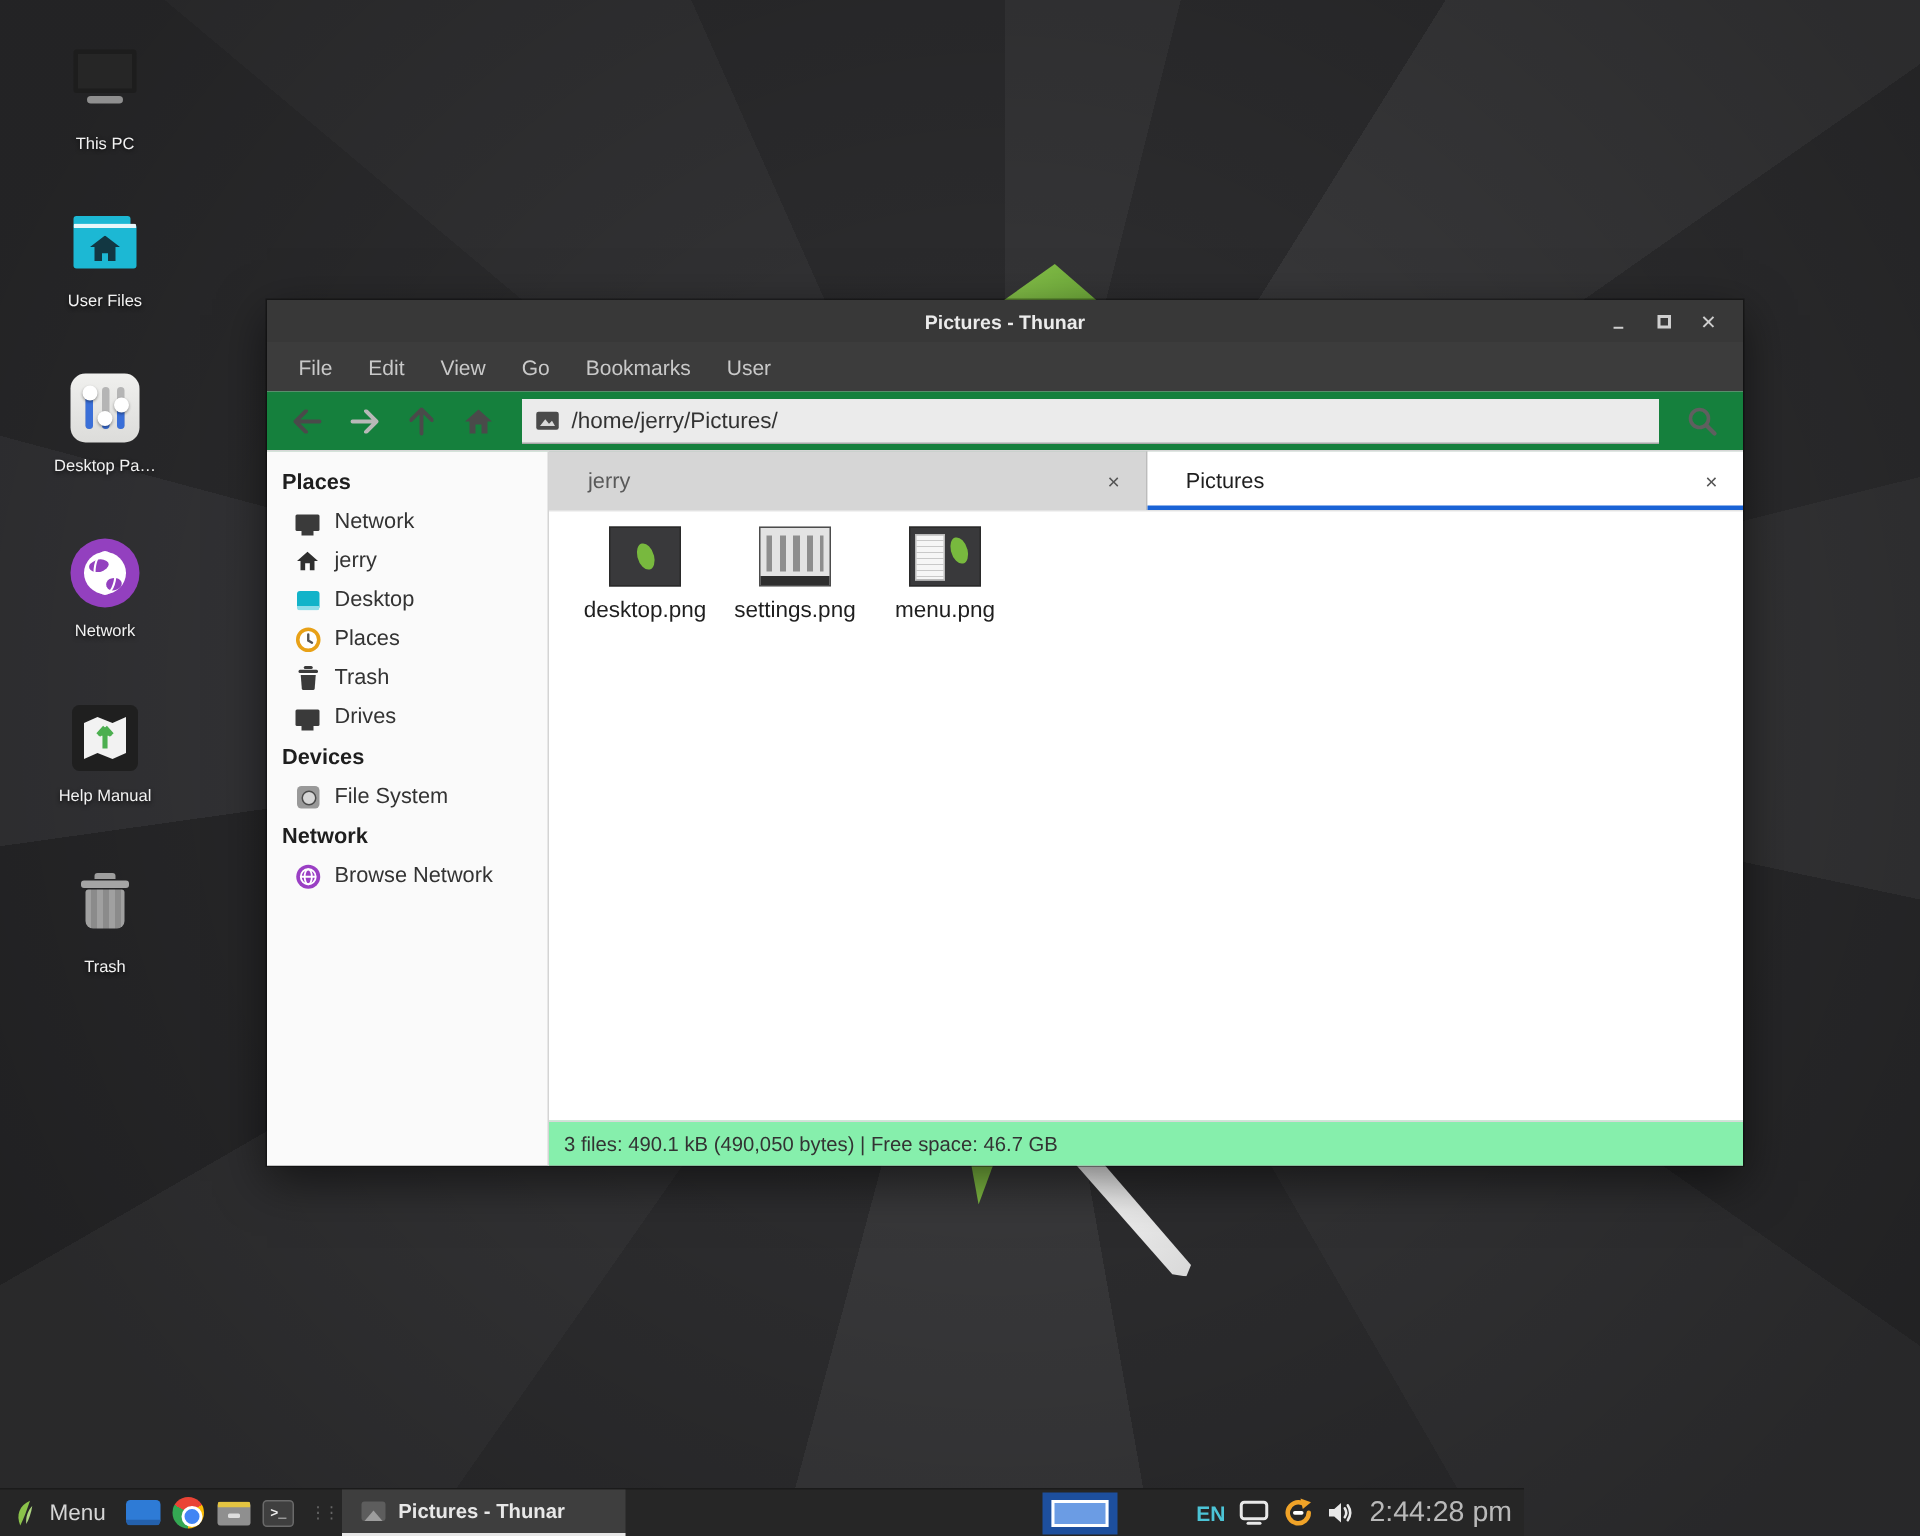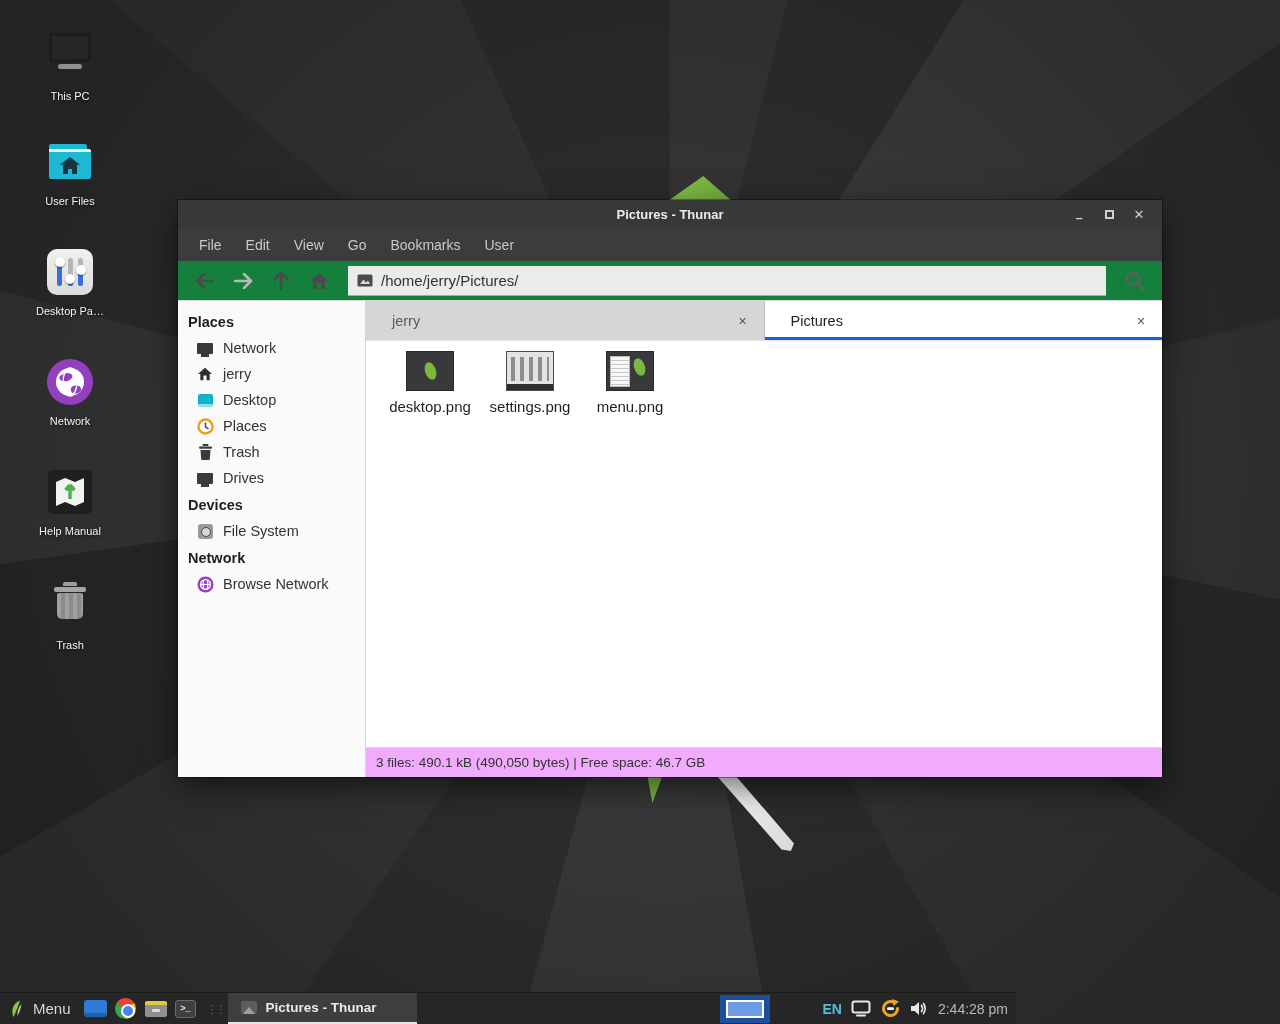--- a/index.html
+++ b/index.html
@@ -128,21 +128,21 @@
   .leaf { position: absolute; width: 11px; height: 18px; background: #78b93e; border-radius: 50% 60% 50% 60%; transform: rotate(-14deg); }
   .thumb-menu .panel { position: absolute; left: 3px; top: 4px; width: 20px; height: 31px; background: #f6f6f6;
      background-image: repeating-linear-gradient(#f6f6f6 0 3px, #c9c9c9 3px 4px); border: 1px solid #bbb; }
   .thumb-settings { background: #e3e3e3; border: 1px solid #4c4c4c; }
   .thumb-settings .rows { position: absolute; left: 4px; top: 5px; right: 4px; height: 24px;
      background: repeating-linear-gradient(90deg, #7a7a7a 0 4px, transparent 4px 9px),
                  repeating-linear-gradient(#00000000 0 8px, #e3e3e3 8px 12px); opacity:.8; }
   .thumb-settings .bbar { position: absolute; left: 0; right: 0; bottom: 0; height: 6px; background: #2e2e2e; }
   .fname { margin-top: 7px; font-size: 15px; color: #1f1f1f; }
   .statusbar {
-    height: 30px; flex: none; background: #f0abfc; border-top: 1px solid #d9d9d9;
+    height: 30px; flex: none; background: #86efac; border-top: 1px solid #d9d9d9;
     display: flex; align-items: center; padding-left: 10px; font-size: 13.5px; color: #333;
   }
   
   .taskbar {
     position: absolute; left: 0; bottom: 0; width: 1016px; height: 32px;
     background: #262626; border-top: 1px solid #1b1b1b;
     display: flex; align-items: center; z-index: 50;
   }
   .tb-menu { display: flex; align-items: center; gap: 8px; padding: 0 10px 0 8px; height: 32px; cursor: pointer; }
   .tb-menu .mlabel { font-size: 15px; color: #d6d6d6; }
@@ -162,21 +162,21 @@
   .task-btn .ticon { width: 16px; height: 13px; background: #5d5d5d; border-radius: 2px; position: relative; overflow: hidden; }
   .task-btn .ticon:after { content:""; position:absolute; left:2px; bottom:0; width:0; height:0;
      border-left:6px solid transparent; border-right:6px solid transparent; border-bottom:7px solid #9d9d9d; }
   .task-btn .tlabel { font-size: 13.5px; font-weight: bold; color: #e8e8e8; }
   .tb-spacer { flex: 1; }
   .pager { width: 50px; height: 28px; background: #1d4f9e; margin-right: 52px; display: flex; align-items: center; justify-content: center; cursor: pointer; }
   .pager .pg-in { width: 38px; height: 18px; background: #6b9ce4; border: 2px solid #fff; }
   .tray { display: flex; align-items: center; gap: 9px; margin-right: 9px; }
   .tray .lang { font-size: 14px; font-weight: bold; color: #4cc4d6; cursor: pointer; }
   .tray-ic { display: flex; align-items: center; justify-content: center; cursor: pointer; }
-  .clock { font-size: 14px; color: #b9b9b9; margin-right: 8px; white-space: nowrap; }
+  .clock { font-size: 19px; color: #b9b9b9; margin-right: 8px; white-space: nowrap; }
 </style>
 </head>
 <body>
 
 <div class="wallpaper"></div>
 <div class="mint-triangle"></div>
 <div class="green-sliver"></div>
 <div class="white-streak"></div>
 
 <div class="desk-icons">

